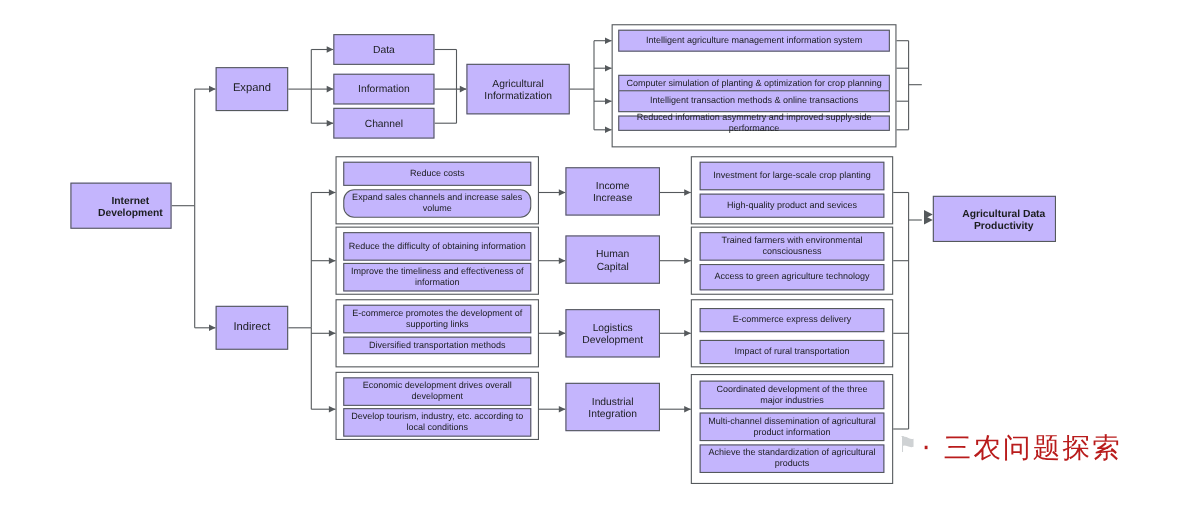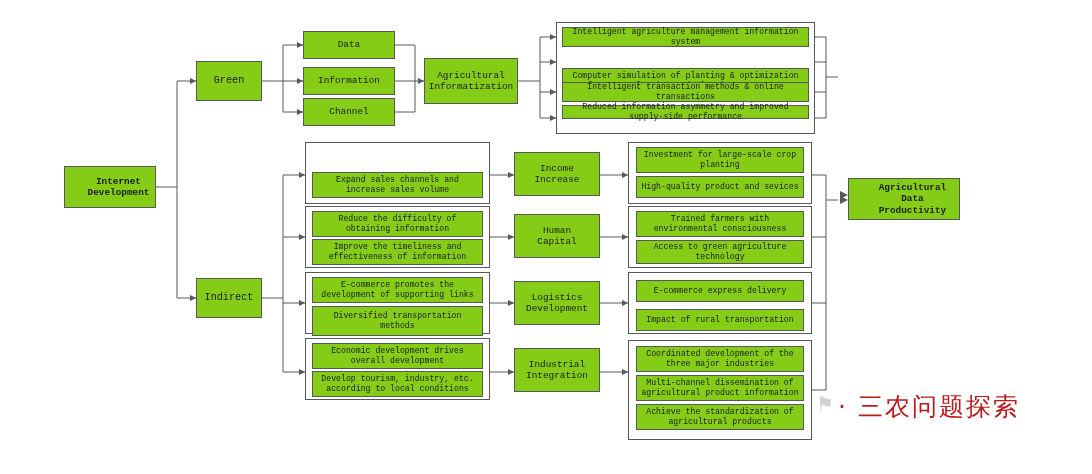--- a/index.html
+++ b/index.html
@@ -21,30 +21,29 @@
   svg.lines {
     position: absolute;
     left: 0; top: 0;
     width: 1092px;
     height: 474px;
     pointer-events: none;
   }
   .node {
     position: absolute;
     border: 1px solid #55595c;
-    background: #84cc16;
+    background: #c4b5fd;
     display: flex;
     align-items: center;
     justify-content: center;
     text-align: center;
     color: #1b1d1f;
     line-height: 1.18;
     padding: 1px 3px;
     font-size: 8.2px;
-    font-family: Liberation Mono, monospace;
   }
   .node.bold { font-weight: bold; padding-left: 20px; }
   .node.f9 { font-size: 9.4px; }
   .node.f10 { font-size: 10.2px; }
   .group-box {
     position: absolute;
     border: 1px solid #55595c;
     background: transparent;
   }
   .watermark {
@@ -156,56 +155,57 @@
       <polygon points="628,303 622,300 622,306"></polygon>
       <polygon points="628,372 622,369 622,375"></polygon>
       <polygon points="848,200 840,196 840,204"></polygon>
       <polygon points="848,195 840,191 840,199"></polygon>
     </g>
   </svg>
 
   <div class="node bold f9" style="left:64px; top:166px; width:92px; height:42px; white-space:pre-line;">Internet
 Development</div>
 
-  <div class="node f10" style="left:196px; top:61px; width:66px; height:40px;">Green</div>
+  <div class="node f10" style="left:196px; top:61px; width:66px; height:40px;">Expand</div>
   <div class="node f10" style="left:196px; top:278px; width:66px; height:40px;">Indirect</div>
 
   <div class="node f9" style="left:303px; top:31px; width:92px; height:28px;">Data</div>
   <div class="node f9" style="left:303px; top:67px; width:92px; height:28px;">Information</div>
   <div class="node f9" style="left:303px; top:98px; width:92px; height:28px;">Channel</div>
 
   <div class="node f9" style="left:424px; top:58px; width:94px; height:46px; white-space:pre-line;">Agricultural
 Informatization</div>
 
   <div class="group-box" style="left:556px; top:22px; width:259px; height:112px;"></div>
   <div class="node" style="left:562px; top:27px; width:247px; height:20px;">Intelligent agriculture management information system</div>
   <div class="node" style="left:562px; top:68px; width:247px; height:26px;">Computer simulation of planting &amp; optimization for crop planning and planting structure</div>
   <div class="node" style="left:562px; top:82px; width:247px; height:20px;">Intelligent transaction methods &amp; online transactions</div>
   <div class="node" style="left:562px; top:105px; width:247px; height:14px;">Reduced information asymmetry and improved supply-side performance</div>
 
   <div class="group-box" style="left:305px; top:142px; width:185px; height:62px;"></div>
-  <div class="node" style="left:312px; top:172px; width:171px; height:26px;">Expand sales channels and increase sales volume</div>
+  <div class="node" style="left:312px; top:147px; width:171px; height:22px;">Reduce costs</div>
+  <div class="node" style="left:312px; top:172px; width:171px; height:26px;border-radius:10px;">Expand sales channels and increase sales volume</div>
   <div class="node f9" style="left:514px; top:152px; width:86px; height:44px; white-space:pre-line;">Income
 Increase</div>
   <div class="group-box" style="left:628px; top:142px; width:184px; height:62px;"></div>
   <div class="node" style="left:636px; top:147px; width:168px; height:26px;">Investment for large-scale crop planting</div>
   <div class="node" style="left:636px; top:176px; width:168px; height:22px;">High-quality product and sevices</div>
 
   <div class="group-box" style="left:305px; top:206px; width:185px; height:62px;"></div>
   <div class="node" style="left:312px; top:211px; width:171px; height:26px;">Reduce the difficulty of obtaining information</div>
   <div class="node" style="left:312px; top:239px; width:171px; height:26px;">Improve the timeliness and effectiveness of information</div>
   <div class="node f9" style="left:514px; top:214px; width:86px; height:44px; white-space:pre-line;">Human
 Capital</div>
   <div class="group-box" style="left:628px; top:206px; width:184px; height:62px;"></div>
   <div class="node" style="left:636px; top:211px; width:168px; height:26px;">Trained farmers with environmental consciousness</div>
   <div class="node" style="left:636px; top:240px; width:168px; height:24px;">Access to green agriculture technology</div>
 
   <div class="group-box" style="left:305px; top:272px; width:185px; height:62px;"></div>
   <div class="node" style="left:312px; top:277px; width:171px; height:26px;">E-commerce promotes the development of supporting links</div>
-  <div class="node" style="left:312px; top:306px; width:171px; height:30px;">Diversified transportation methods</div>
+  <div class="node" style="left:312px; top:306px; width:171px; height:16px;">Diversified transportation methods</div>
   <div class="node f9" style="left:514px; top:281px; width:86px; height:44px; white-space:pre-line;">Logistics
 Development</div>
   <div class="group-box" style="left:628px; top:272px; width:184px; height:62px;"></div>
   <div class="node" style="left:636px; top:280px; width:168px; height:22px;">E-commerce express delivery</div>
   <div class="node" style="left:636px; top:309px; width:168px; height:22px;">Impact of rural transportation</div>
 
   <div class="group-box" style="left:305px; top:338px; width:185px; height:62px;"></div>
   <div class="node" style="left:312px; top:343px; width:171px; height:26px;">Economic development drives overall development</div>
   <div class="node" style="left:312px; top:371px; width:171px; height:26px;text-align:center;">Develop tourism, industry, etc. according to local conditions</div>
   <div class="node f9" style="left:514px; top:348px; width:86px; height:44px; white-space:pre-line;">Industrial

